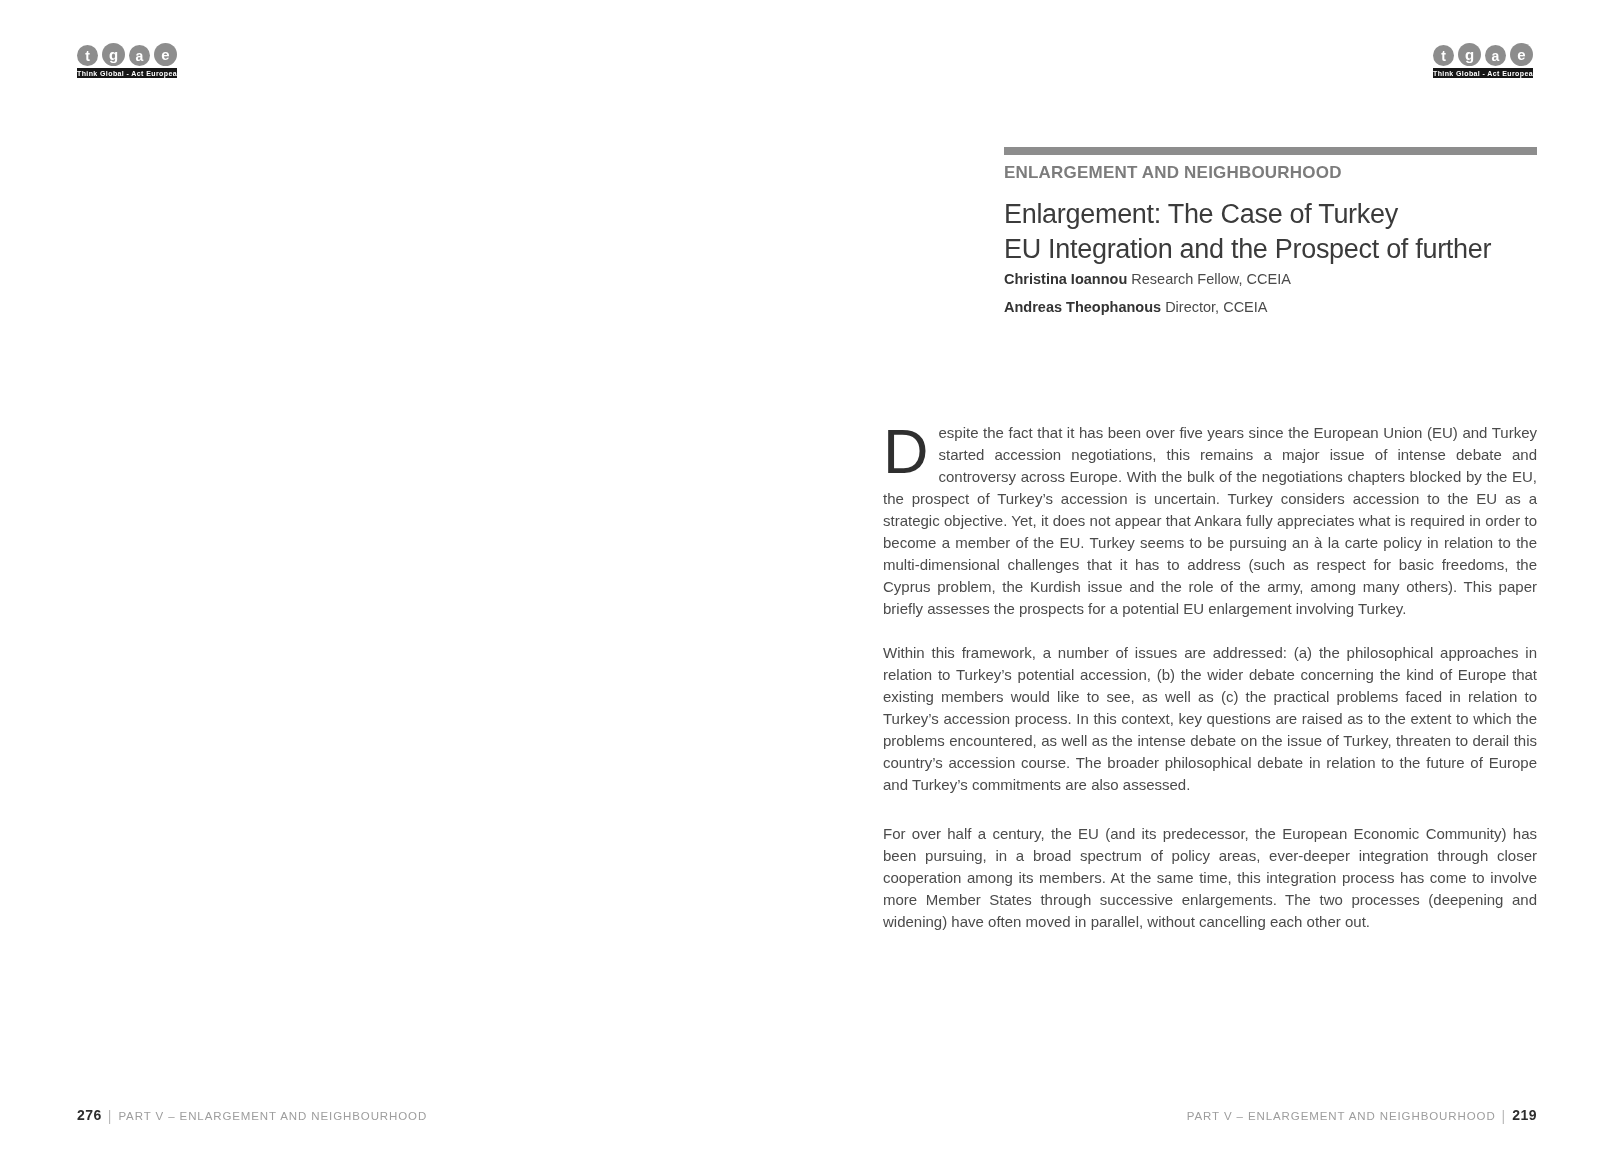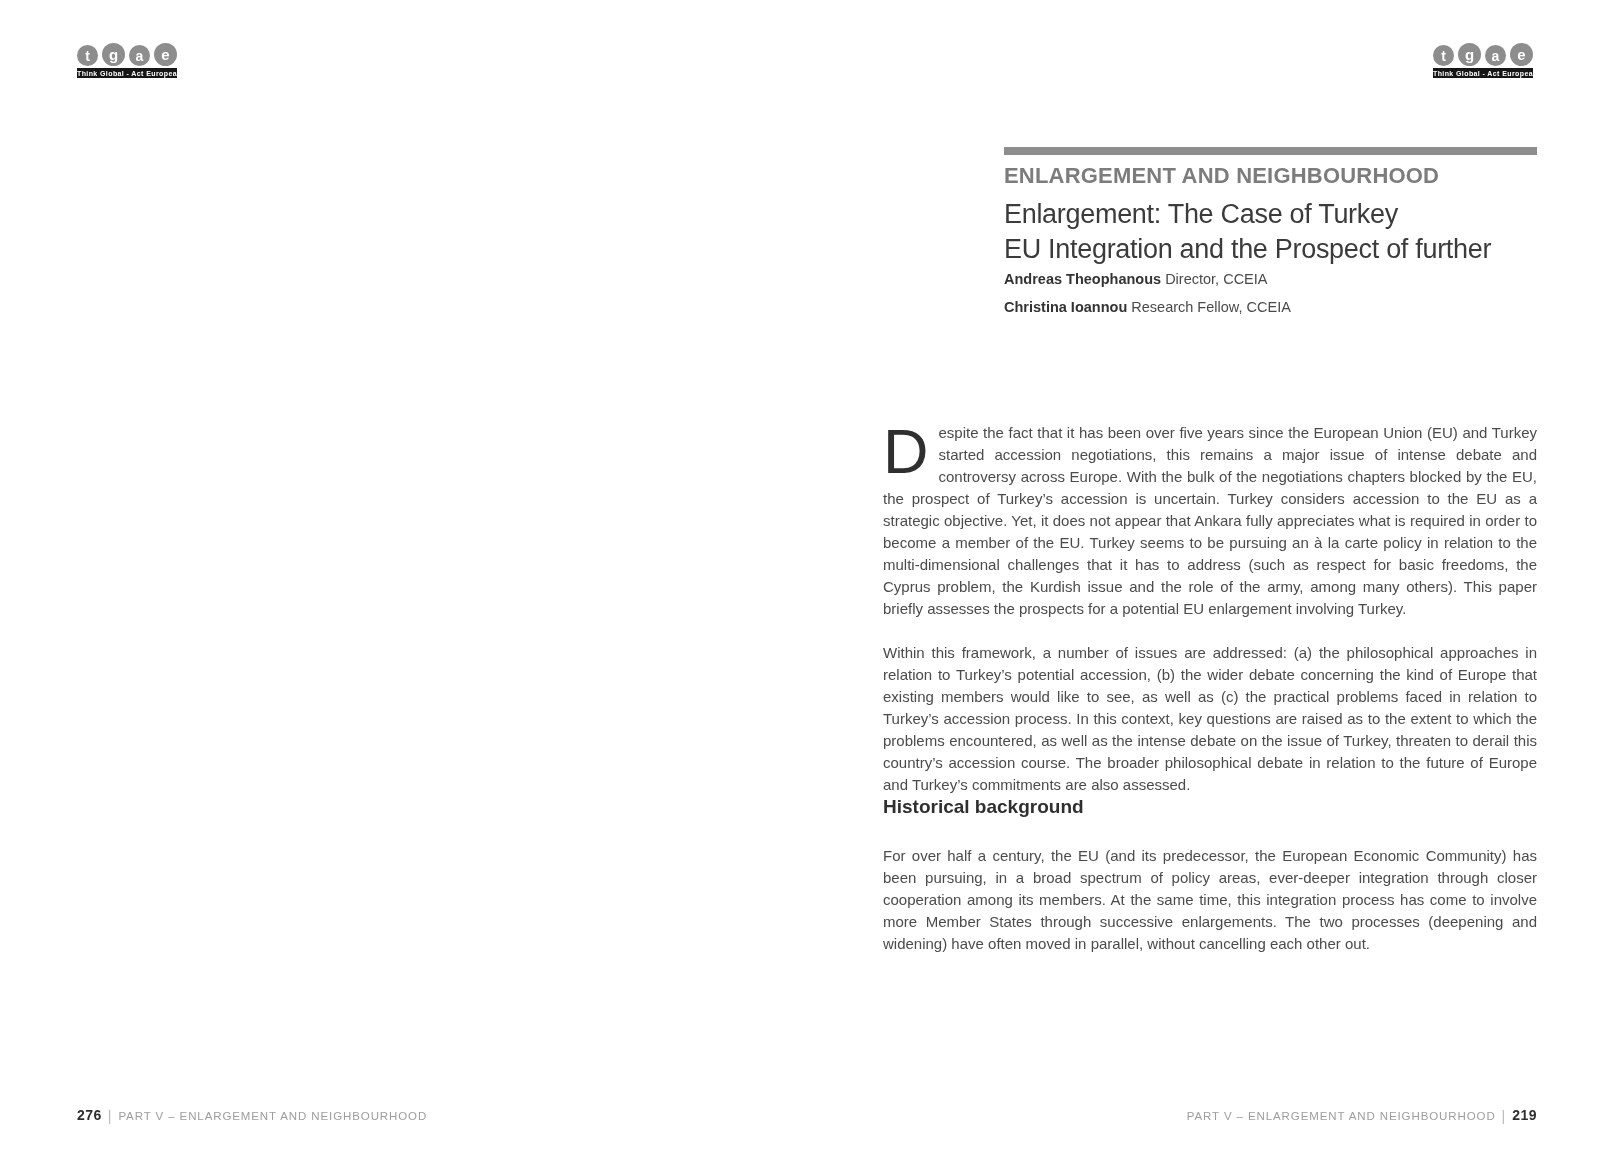--- a/index.html
+++ b/index.html
@@ -31,21 +31,21 @@
   .tgae .bar {
     background: #161616; color: #ffffff;
     font-size: 7px; font-weight: bold; letter-spacing: 0.4px;
     text-align: center; padding: 2px 0 1px 0; white-space: nowrap;
   }
 
   
   .kicker-bar { position: absolute; left: 1004px; top: 147px; width: 533px; height: 8px; background: #8d8d8d; }
   .kicker {
     position: absolute; left: 1004px; top: 163px; width: 533px;
-    font-size: 22px; font-weight: bold; color: #7c7c7c; letter-spacing: 0.2px;
+    font-size: 17px; font-weight: bold; color: #7c7c7c; letter-spacing: 0.2px;
   }
   .title {
     position: absolute; left: 1004px; top: 197px; width: 545px;
     font-size: 27px; line-height: 35px; color: #3b3b3b; letter-spacing: -0.3px; font-weight: normal;
   }
   .authors { position: absolute; left: 1004px; top: 271px; width: 533px; font-size: 14.5px; color: #4a4a4a; }
   .author-line { margin-bottom: 12px; }
   .author-name { font-weight: bold; color: #333333; }
 
   
@@ -110,35 +110,34 @@
   <div class="kicker-bar"></div>
   <div class="kicker">ENLARGEMENT AND NEIGHBOURHOOD</div>
 
   <div class="title">
     <div>Enlargement: The Case of Turkey</div>
     <div>EU Integration and the Prospect of further</div>
   </div>
 
   <div class="authors">
     <div class="author-line">
+      <span class="author-name">Christina Ioannou</span>
+      <span>Research Fellow, CCEIA</span>
+    </div>
+    <div class="author-line">
       <span class="author-name">Andreas Theophanous</span>
       <span>Director, CCEIA</span>
-    </div>
-    <div class="author-line">
-      <span class="author-name">Christina Ioannou</span>
-      <span>Research Fellow, CCEIA</span>
     </div>
   </div>
 
   <div class="body-col">
     <p>
       <span class="dropcap">D</span><span>espite the fact that it has been over five years since the European Union (EU) and Turkey started accession negotiations, this remains a major issue of intense debate and controversy across Europe. With the bulk of the negotiations chapters blocked by the EU, the prospect of Turkey’s accession is uncertain. Turkey considers accession to the EU as a strategic objective. Yet, it does not appear that Ankara fully appreciates what is required in order to become a member of the EU. Turkey seems to be pursuing an </span><span class="it">à la carte</span><span> policy in relation to the multi-dimensional challenges that it has to address (such as respect for basic freedoms, the Cyprus problem, the Kurdish issue and the role of the army, among many others). This paper briefly assesses the prospects for a potential EU enlargement involving Turkey.</span>
     </p>
     <p class="para-2">Within this framework, a number of issues are addressed: (a) the philosophical approaches in relation to Turkey’s potential accession, (b) the wider debate concerning the kind of Europe that existing members would like to see, as well as (c) the practical problems faced in relation to Turkey’s accession process. In this context, key questions are raised as to the extent to which the problems encountered, as well as the intense debate on the issue of Turkey, threaten to derail this country’s accession course. The broader philosophical debate in relation to the future of Europe and Turkey’s commitments are also assessed.</p>
-    <p class="section-heading">Historical background</p>
     <p class="para-3">For over half a century, the EU (and its predecessor, the European Economic Community) has been pursuing, in a broad spectrum of policy areas, ever-deeper integration through closer cooperation among its members. At the same time, this integration process has come to involve more Member States through successive enlargements. The two processes (deepening and widening) have often moved in parallel, without cancelling each other out.</p>
   </div>
 
   <div class="footer footer-left">
     <span class="num">276</span><span class="sep">|</span><span>PART V – ENLARGEMENT AND NEIGHBOURHOOD</span>
   </div>
   <div class="footer footer-right">
     <span>PART V – ENLARGEMENT AND NEIGHBOURHOOD</span><span class="sep">|</span><span class="num">219</span>
   </div>
 

